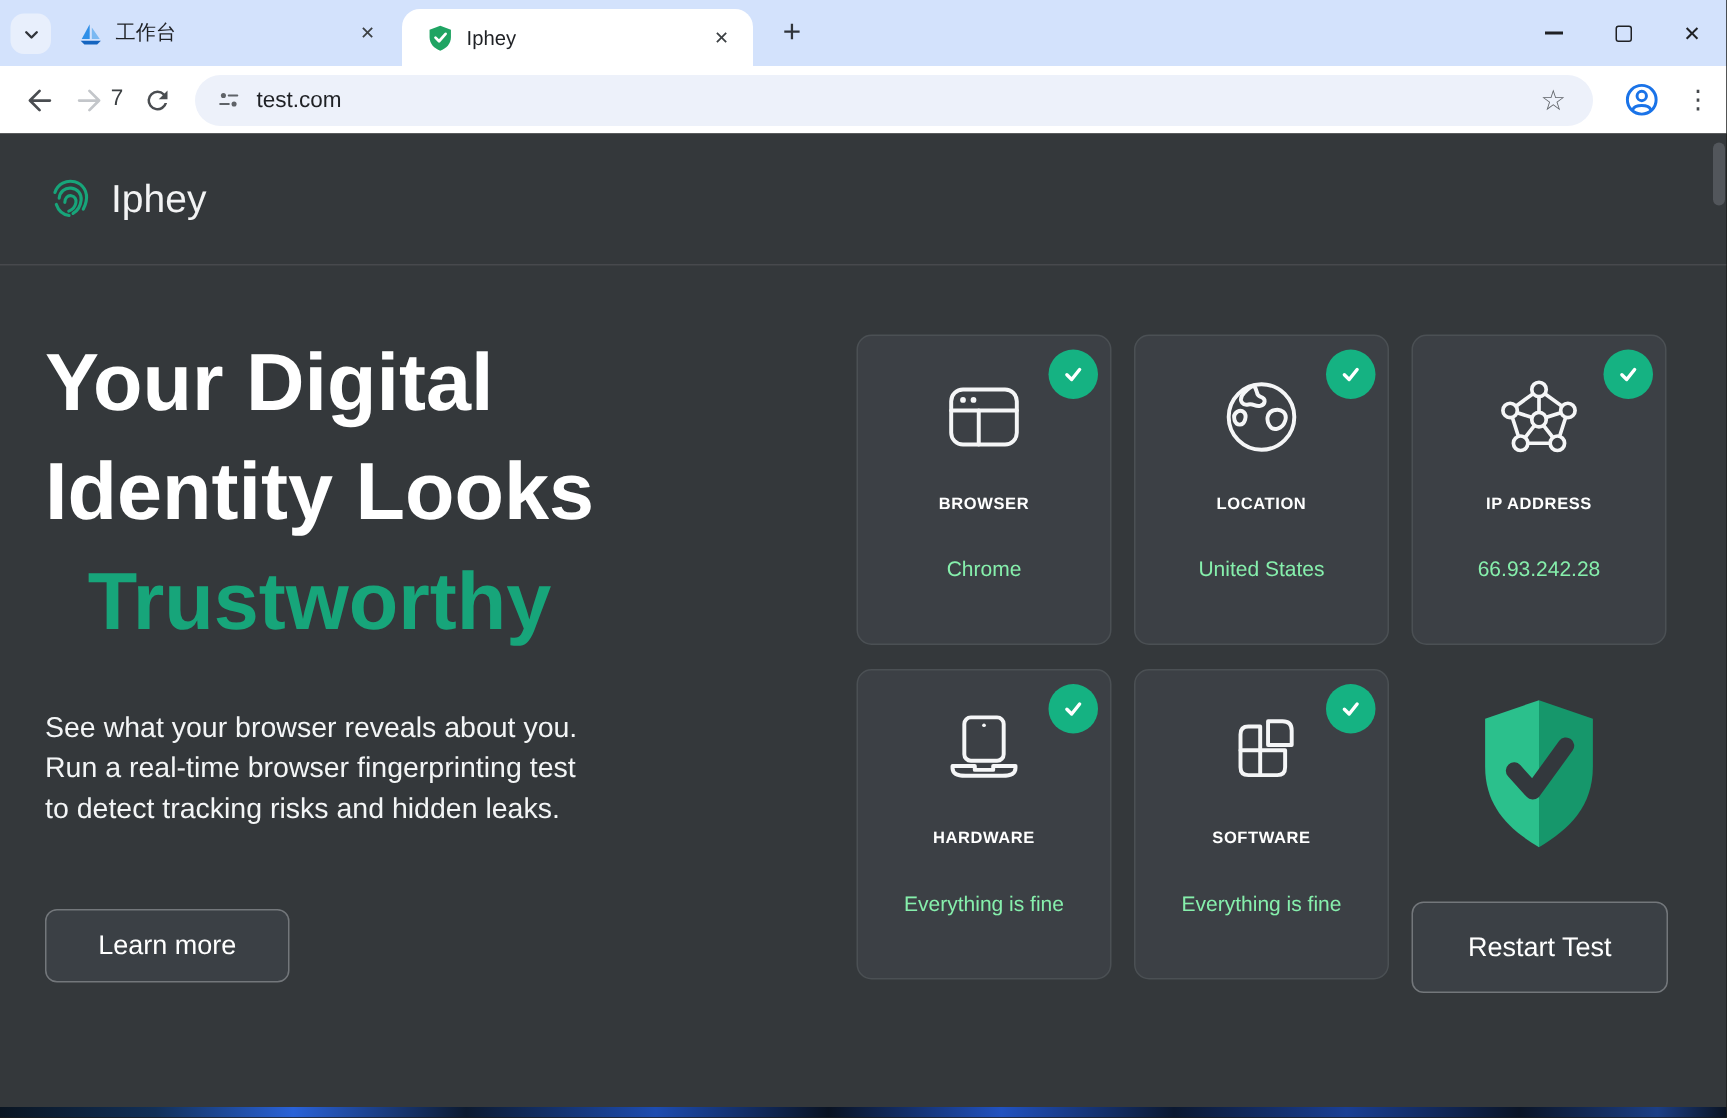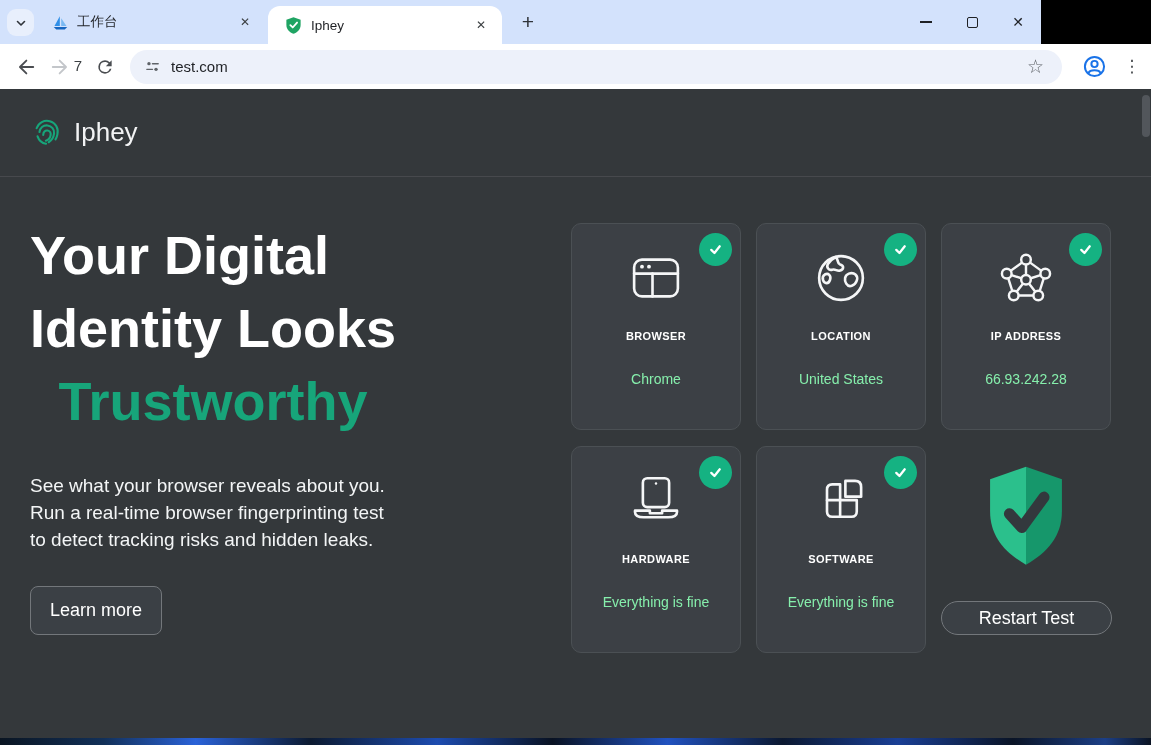--- a/index.html
+++ b/index.html
@@ -4,21 +4,21 @@
 <style>
   :root{
     --accent:#17a57a; --badge:#15b282; --shield-light:#2bc08c; --shield-dark:#16976b;
     --page-bg:#34383b; --card-bg:#3c4045;
   }
   *{box-sizing:border-box; margin:0; padding:0;}
   html,body{width:1151px; height:745px; overflow:hidden;}
   body{font-family:"Liberation Sans", sans-serif; position:relative; background:#000;}
 
   
-  .titlebar{position:absolute; left:0; top:0; width:1041px; height:44px; background:#d3e2fc;padding-left:17px;}
+  .titlebar{position:absolute; left:0; top:0; width:1151px; height:44px; background:#d3e2fc;padding-left:17px;}
   .tab-search{position:absolute; left:7px; top:9px; width:27px; height:27px; border-radius:9px; background:#e8effc; display:flex; align-items:center; justify-content:center;}
   .tab{position:absolute; display:flex; align-items:center; gap:8px; font-size:13.5px; color:#1f2125;}
   .tab-inactive{left:36px; top:4px; width:228px; height:36px; padding:0 10px 0 16px;}
   .tab-active{left:268px; top:6px; width:234px; height:38px; background:#fff; border-radius:12px 12px 0 0; padding:0 12px 0 16px;}
   .tab-title{flex:1; white-space:nowrap; overflow:hidden;}
   .tab-close{width:18px; height:18px; border-radius:50%; display:flex; align-items:center; justify-content:center; font-size:12px; color:#3c4043;}
   .newtab{position:absolute; left:514px; top:8px; width:28px; height:28px; display:flex; align-items:center; justify-content:center; font-size:21px; color:#30343a; font-weight:400;}
   .wincontrols{position:absolute; right:0; top:0; height:44px; display:flex;}
   .winbtn{width:46px; height:44px; display:flex; align-items:center; justify-content:center;}
   .win-min-glyph{width:12px; height:1.5px; background:#1f2125;}
@@ -36,22 +36,22 @@
 
   
   .page{position:absolute; left:0; top:89px; width:1151px; height:649px; background:var(--page-bg);}
   .site-header{position:absolute; left:0; top:0; width:1151px; height:88px; border-bottom:1px solid #47494d; display:flex; align-items:center; padding-left:30px; gap:10px;}
   .brand-text{font-size:26px; color:#f2f3f4; font-weight:500;}
 
   .hero-title{position:absolute; left:30px; top:130px; font-size:54px; line-height:73px; font-weight:700; color:#ffffff;}
   .hero-title .accent{color:var(--accent);text-align:center;}
   .hero-desc{position:absolute; left:30px; top:383px; font-size:19px; line-height:27px; color:#f3f5f6;}
   .btn{position:absolute; border:1px solid #73777b; border-radius:8px; background:#3b4045; color:#fff; font-size:18px; display:flex; align-items:center; justify-content:center; font-family:"Liberation Sans", sans-serif;}
-  .learn-more{left:30px; top:497px; width:132px; height:49px;}
-  .restart{left:941px; top:512px; width:171px; height:34px;border-radius:22px;}
+  .learn-more{left:30px; top:517px; width:163px; height:49px;}
+  .restart{left:941px; top:512px; width:171px; height:61px;}
 
   .card{position:absolute; width:170px; height:207px; background:var(--card-bg); border:1px solid #4b5054; border-radius:10px;}
   .card .icon-wrap{position:absolute; left:0; top:26px; width:168px; display:flex; justify-content:center;}
   .card .card-title{position:absolute; left:0; top:106px; width:168px; text-align:center; color:#fff; font-size:11px; font-weight:700; letter-spacing:.4px;}
   .card .card-value{position:absolute; left:0; top:147px; width:168px; text-align:center; color:#86efac; font-size:14px;}
   .badge{position:absolute; top:9px; right:8px; width:33px; height:33px; border-radius:50%; background:var(--badge); display:flex; align-items:center; justify-content:center;}
 
   .shield-wrap{position:absolute; left:981px; top:375px; width:90px; height:105px;}
 
   .scroll-thumb{position:absolute; right:1px; top:6px; width:8px; height:42px; border-radius:4px; background:#52565b;}

